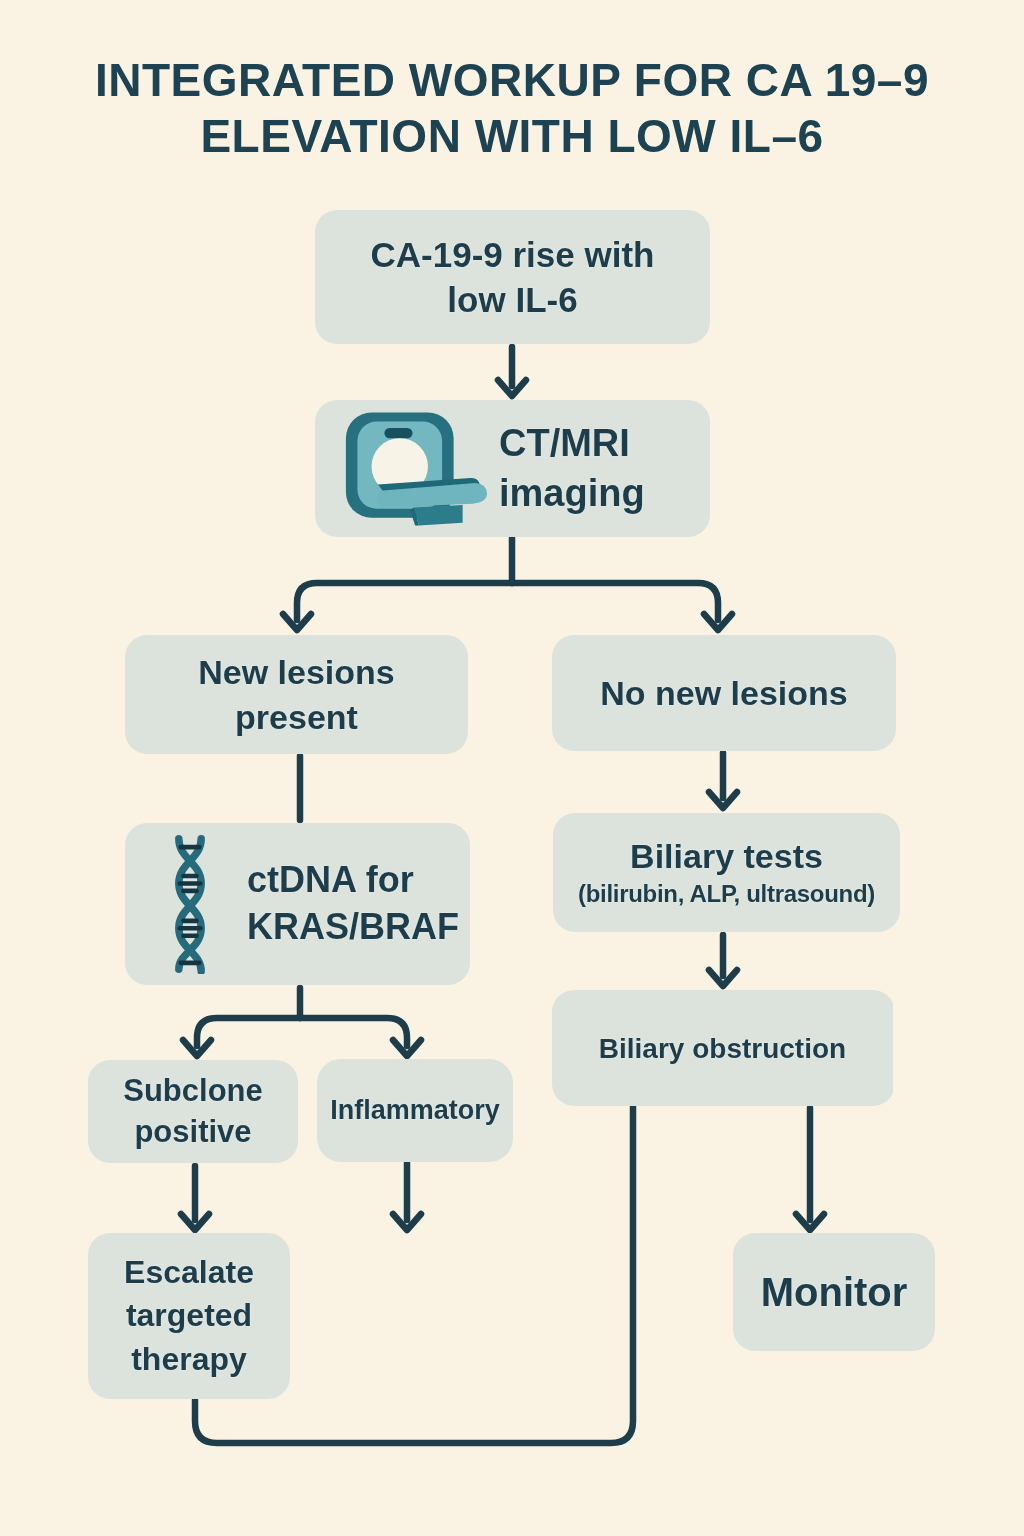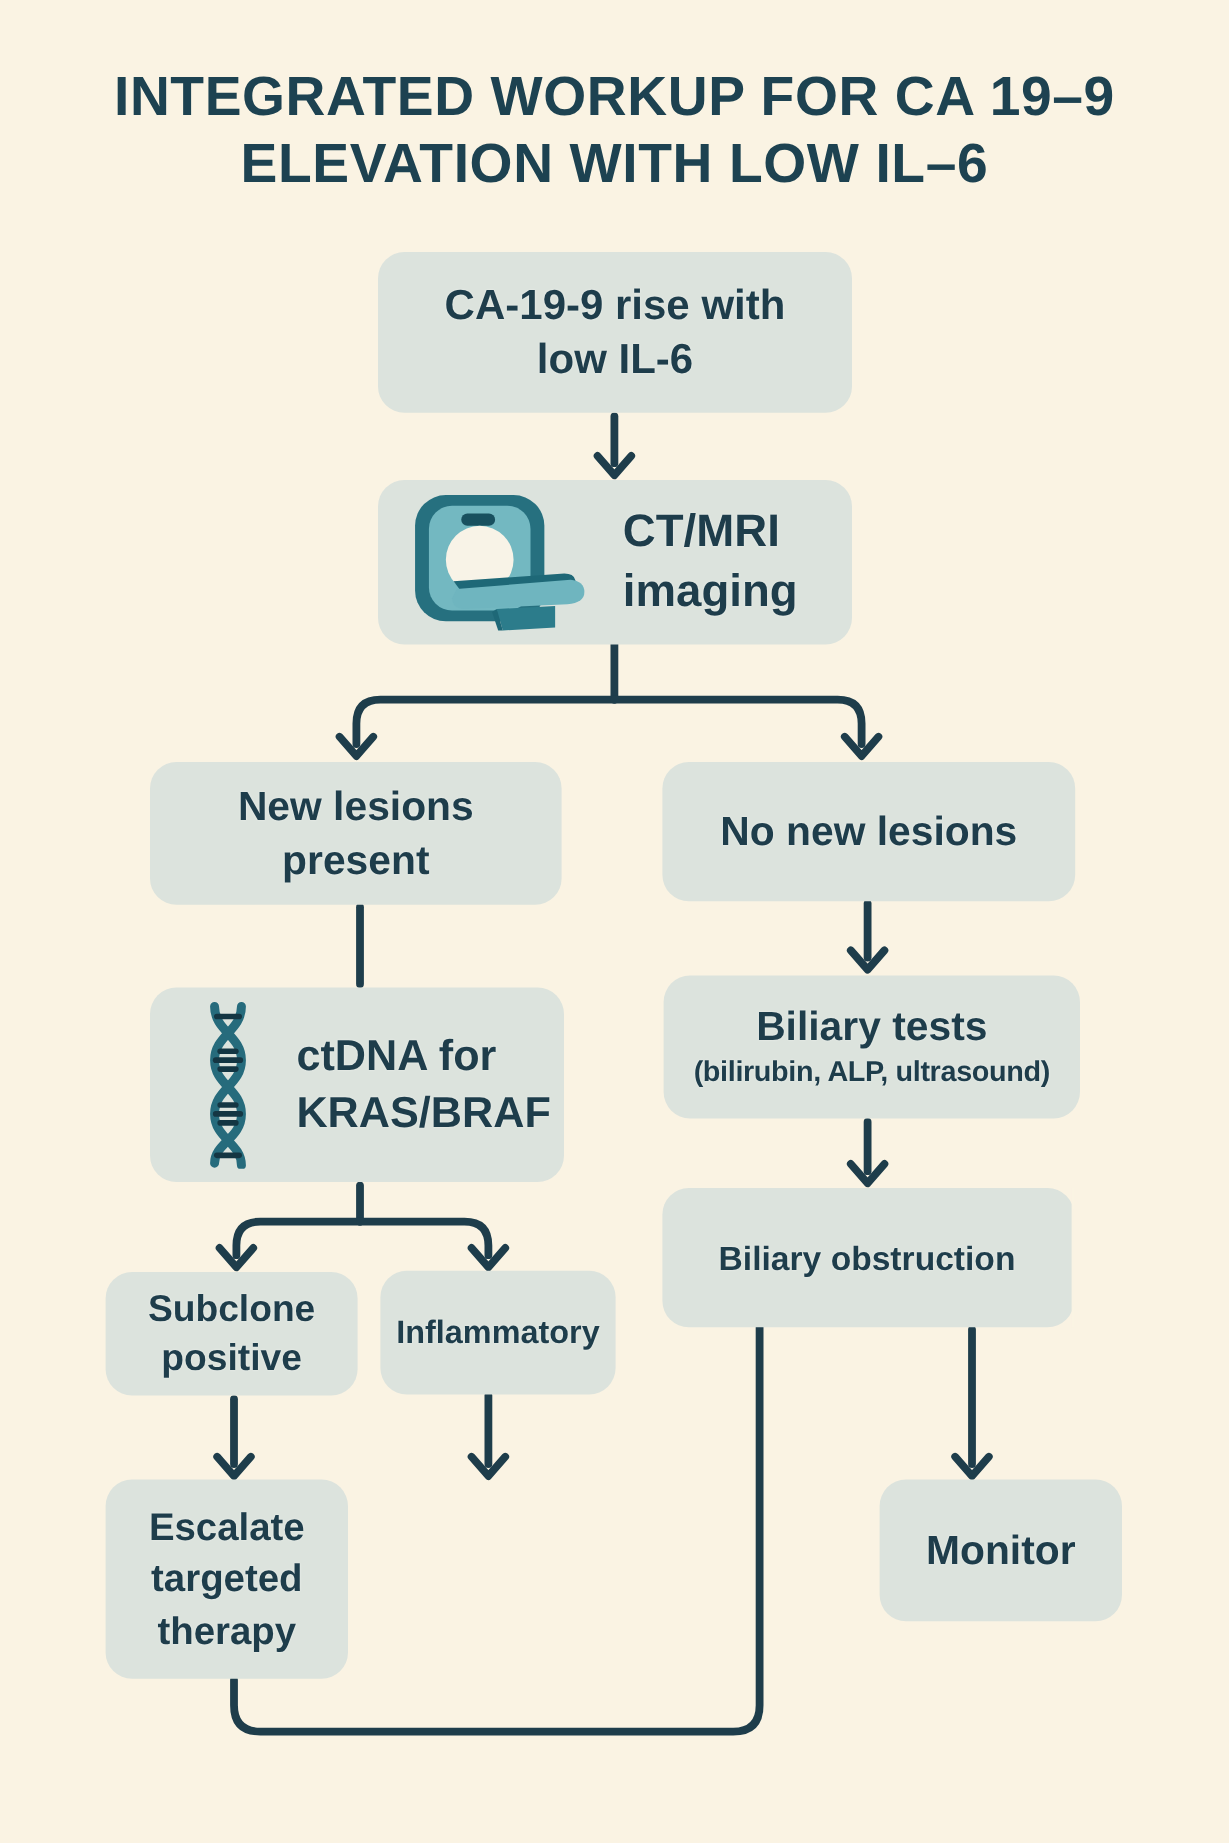--- a/index.html
+++ b/index.html
@@ -81,21 +81,21 @@
 
     <path d="M195 1400 L195 1421 Q195 1443 217 1443 L611 1443 Q633 1443 633 1421 L633 1106"></path>
   </svg>
 
   <h1 class="title">INTEGRATED WORKUP FOR CA 19–9 ELEVATION WITH LOW IL–6</h1>
 
   <div class="box" style="left:315px;top:210px;width:395px;height:134px;font-size:35px;padding:0 28px;">
     <span>CA-19-9 rise with low IL-6</span>
   </div>
 
-  <div class="box h" style="left:315px;top:400px;width:395px;height:137px;font-size:38px;padding:0 10px 0 24px;gap:20px;">
+  <div class="box h" style="left:315px;top:400px;width:395px;height:137px;font-size:38px;padding:0 10px 0 24px;">
     <span class="icon">
       <svg width="160" height="118" viewBox="0 0 120 92">
         <rect x="3" y="2" width="84" height="82" rx="20" fill="#26707f"></rect>
         <rect x="12" y="9" width="66" height="68" rx="15" fill="#73b8c1"></rect>
         <rect x="33" y="14" width="22" height="8" rx="4" fill="#18505f"></rect>
         <circle cx="45" cy="44" r="22" fill="#f8f3e7"></circle>
         <path d="M28 58 L100 53 Q106 53 107 57 L108 60 L34 66 Z" fill="#1e6877"></path>
         <path d="M30 63 L104 57 Q113 58 113 65 Q113 72 102 73 L34 76 Q27 75 27 69 Z" fill="#6fb5bf"></path>
         <path d="M56 76 L94 74 L94 88 L60 90 Z" fill="#2c7c8b"></path>
         <path d="M56 76 L60 90 L57 90 L53 78 Z" fill="#1e6877"></path>
@@ -142,26 +142,26 @@
   <div class="box" style="left:552px;top:990px;width:343px;height:116px;padding:0;">
     <div class="split-half first" style="font-size:28px;line-height:1.25;">
       <span>Biliary obstruction</span>
     </div>
   </div>
 
   <div class="box" style="left:88px;top:1060px;width:210px;height:103px;font-size:31px;padding:0 20px;">
     <span>Subclone positive</span>
   </div>
 
-  <div class="box" style="left:317px;top:1059px;width:196px;height:103px;font-size:27px;padding:0 4px;white-space:nowrap;">
+  <div class="box" style="left:317px;top:1059px;width:196px;height:103px;font-size:27px;padding:0 4px;white-space:nowrap;border-radius:24px;">
     <span>Inflammatory</span>
   </div>
 
   <div class="box" style="left:88px;top:1233px;width:202px;height:166px;font-size:32px;padding:0 30px;line-height:1.35;">
     <span>Escalate targeted therapy</span>
   </div>
 
 
-  <div class="box" style="left:733px;top:1233px;width:202px;height:118px;font-size:34px;">
+  <div class="box" style="left:733px;top:1233px;width:202px;height:118px;font-size:40px;">
     <span>Monitor</span>
   </div>
 
 </div>
 
 </body></html>

